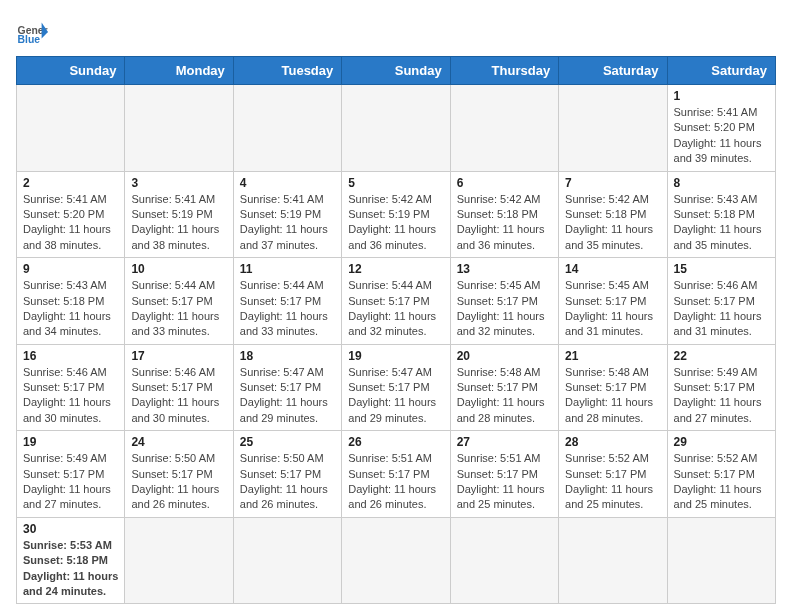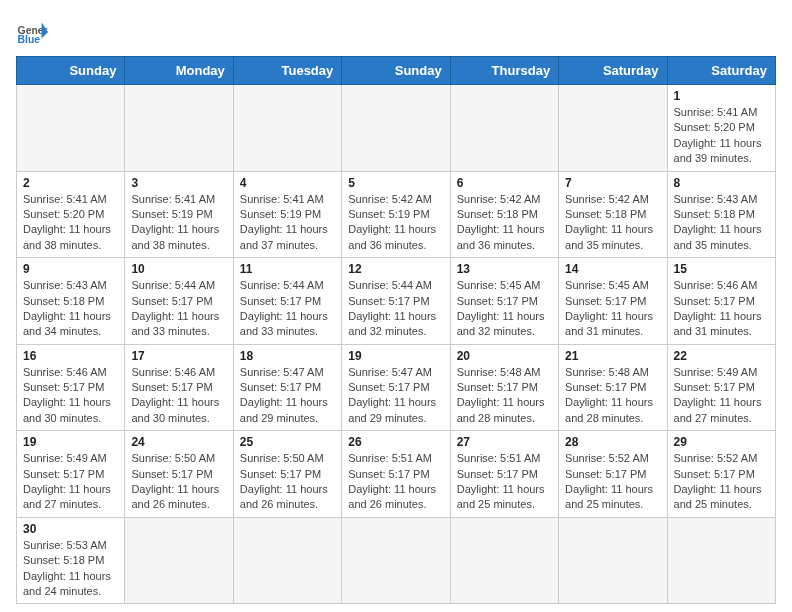--- a/index.html
+++ b/index.html
@@ -318,21 +318,21 @@
           <span class="day-number">29</span>
           <div class="day-info" style="white-space: pre-line;">Sunrise: 5:52 AM
 Sunset: 5:17 PM
 Daylight: 11 hours
 and 25 minutes.</div>
         </td>
       </tr>
       <tr>
         <td>
           <span class="day-number">30</span>
-          <div class="day-info" style="white-space: pre-line;">Sunrise: 5:53 AM
+          <div class="day-info" style="white-space: pre-line; font-weight: bold;">Sunrise: 5:53 AM
 Sunset: 5:18 PM
 Daylight: 11 hours
 and 24 minutes.</div>
         </td>
         <td class="empty"></td>
         <td class="empty"></td>
         <td class="empty"></td>
         <td class="empty"></td>
         <td class="empty"></td>
         <td class="empty"></td>

